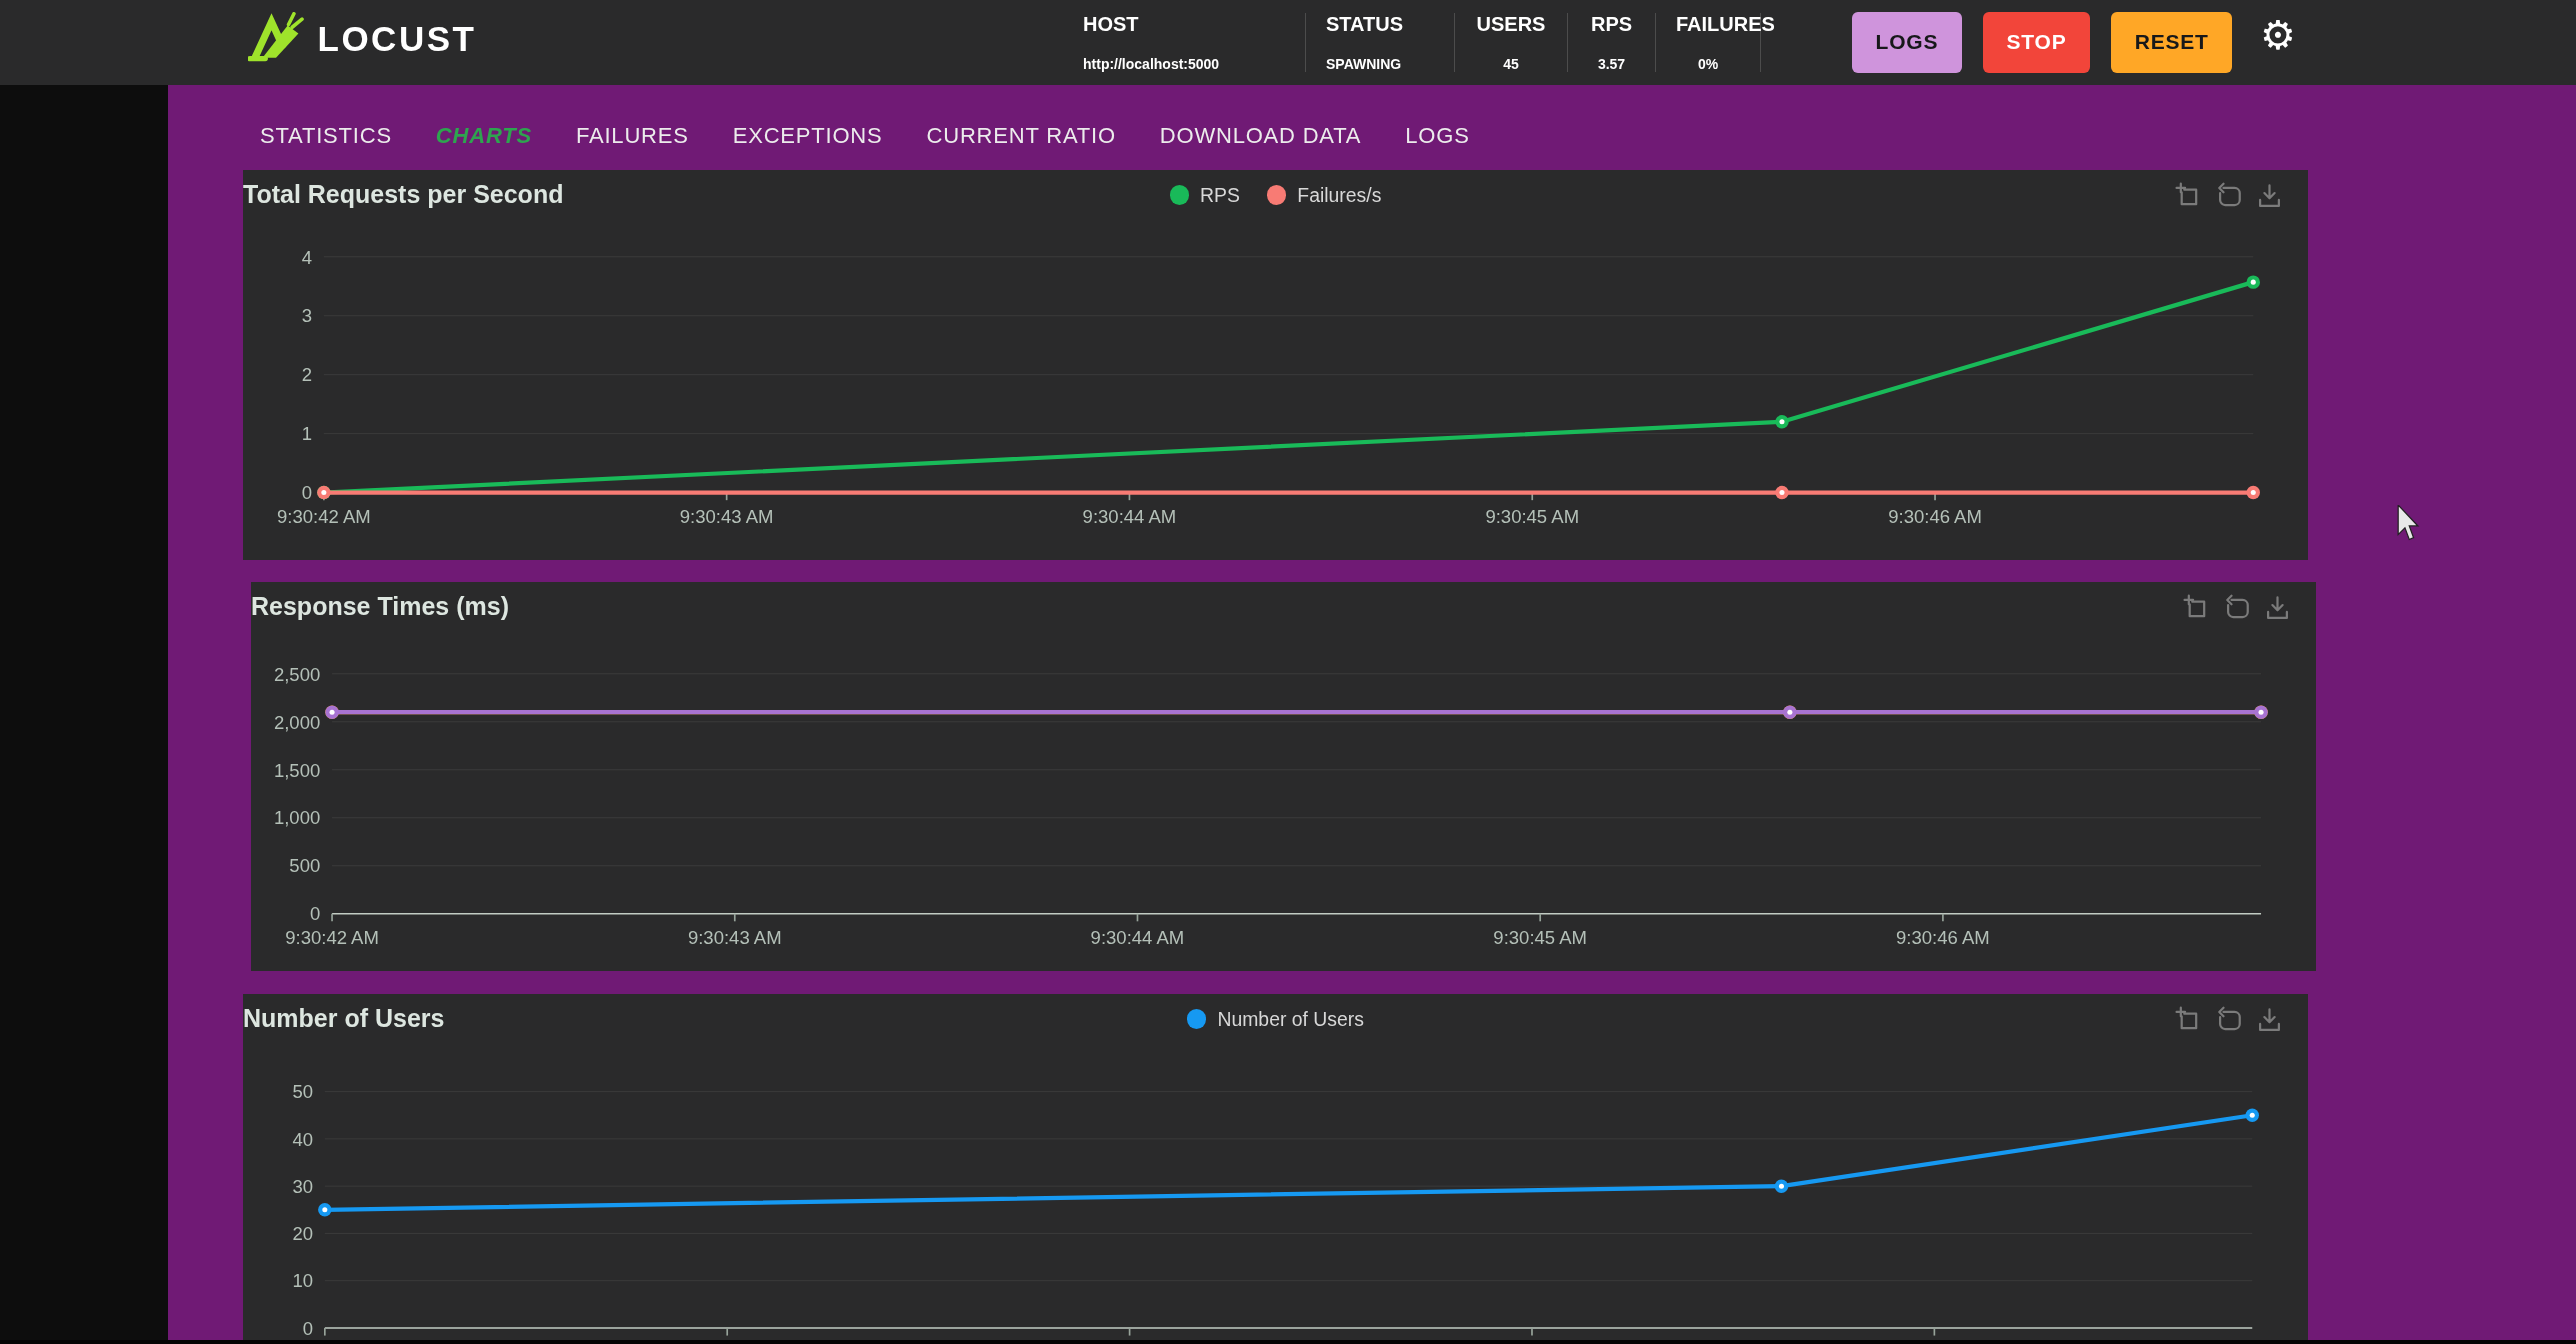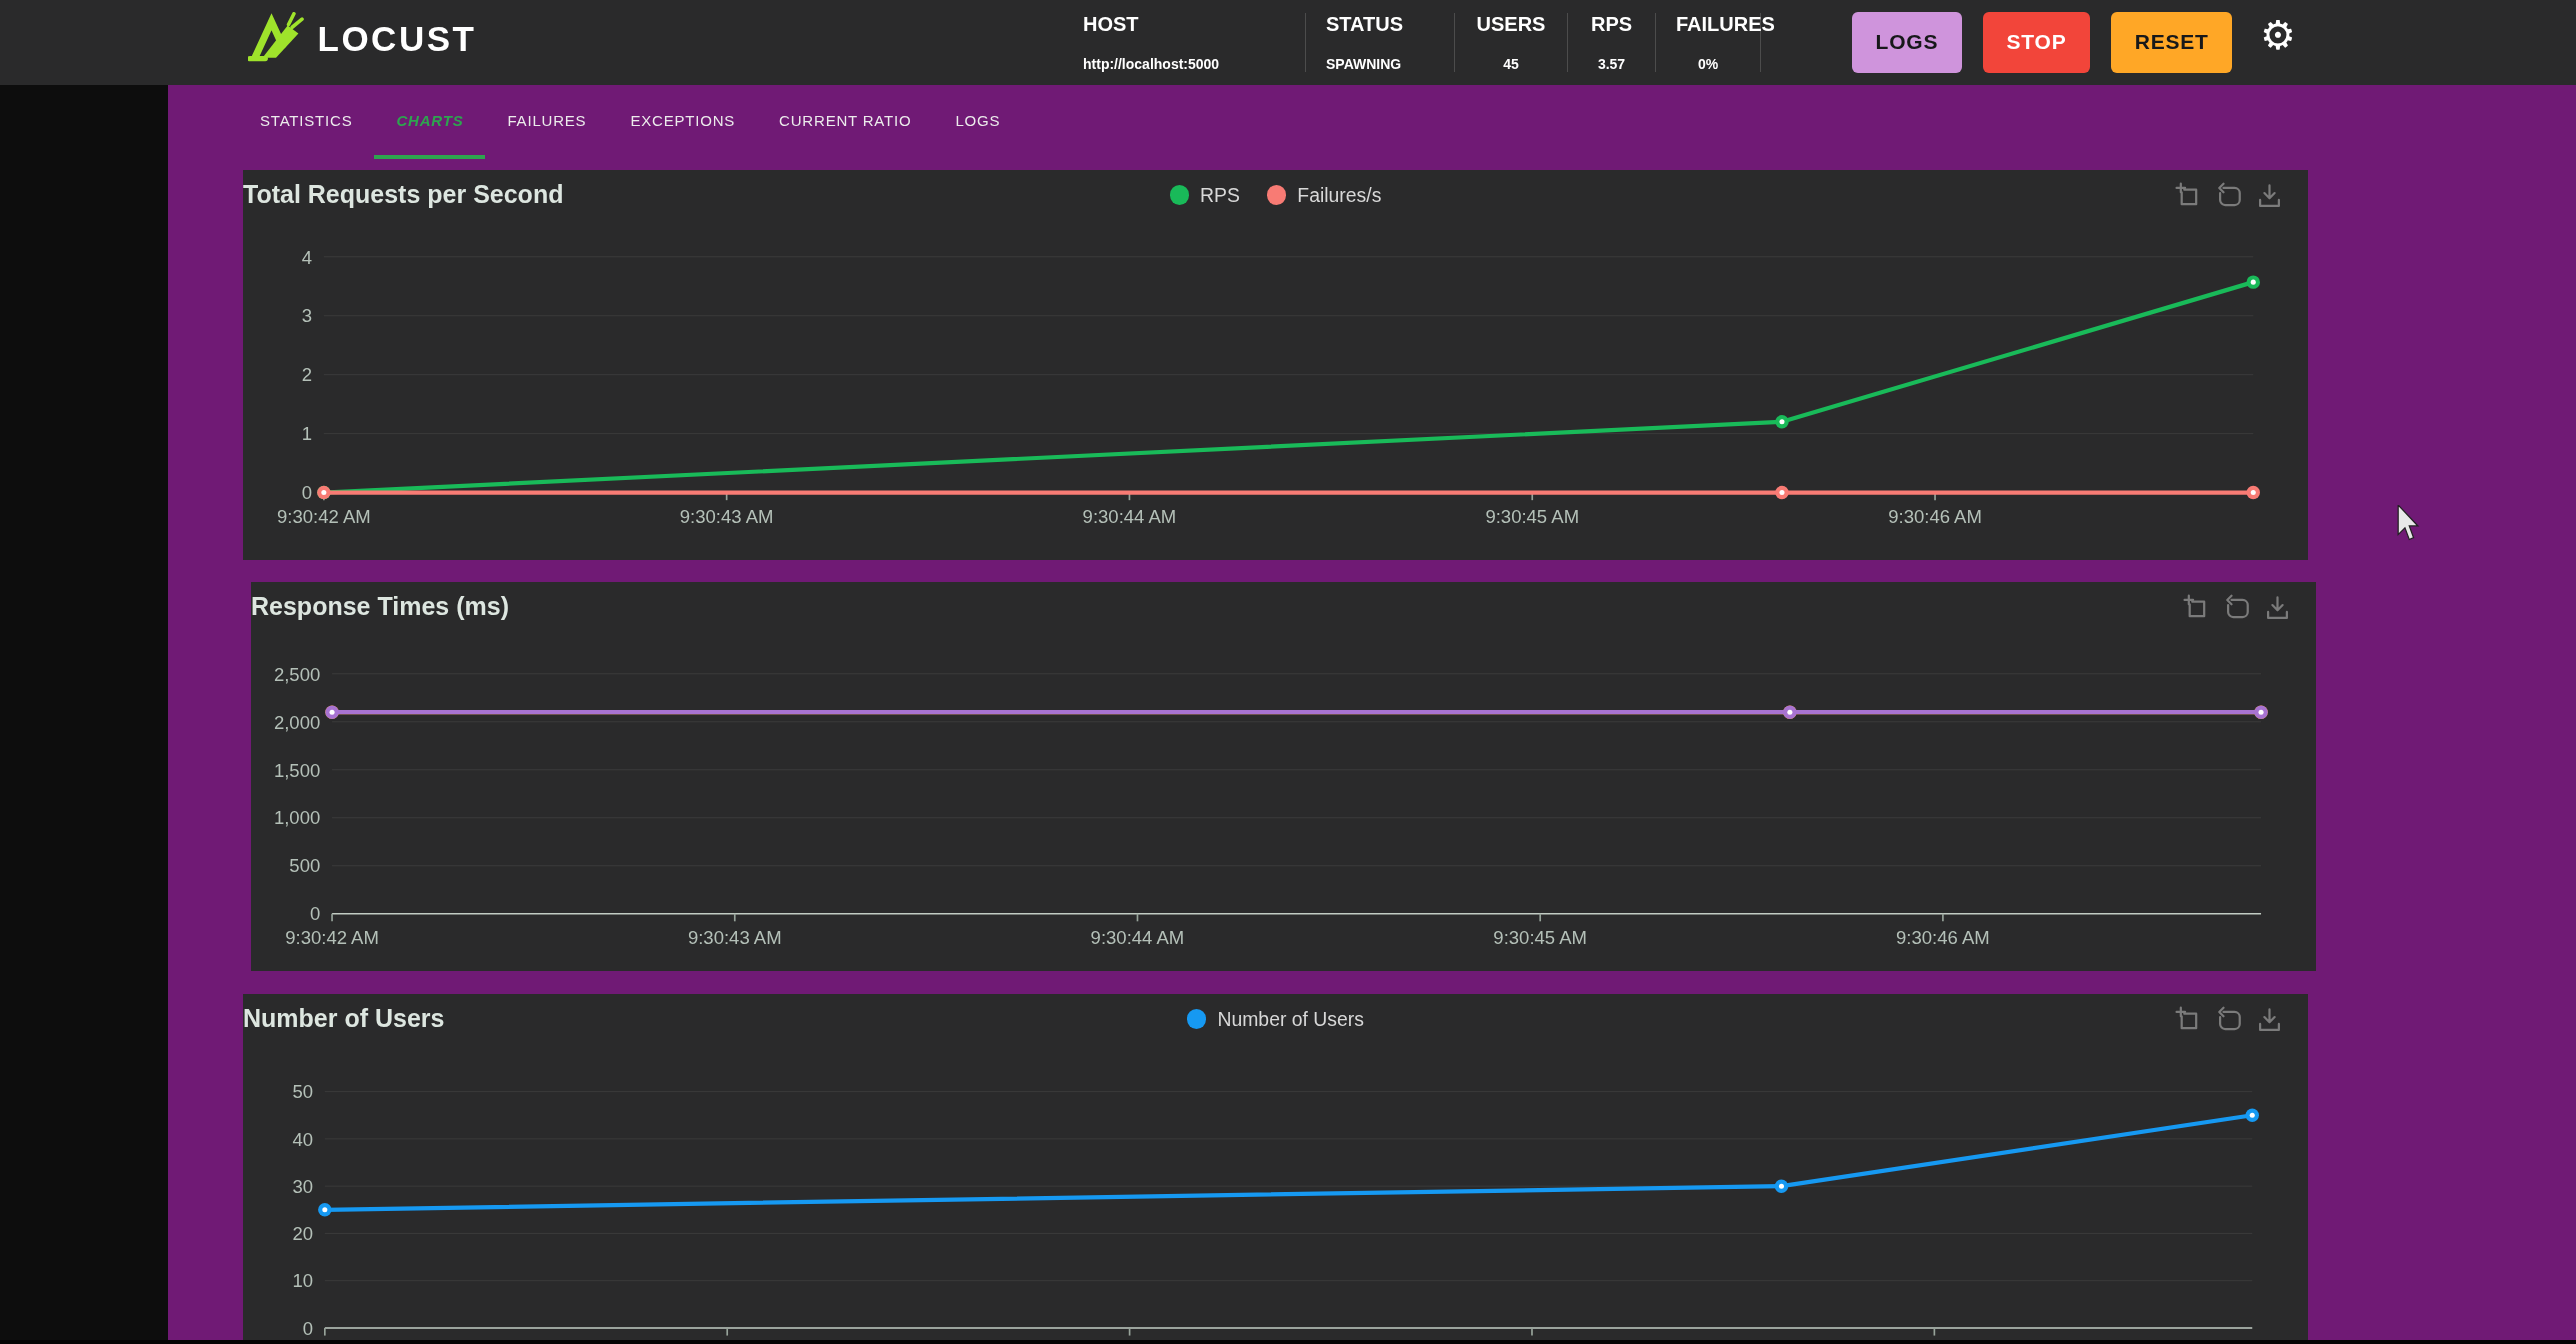--- a/index.html
+++ b/index.html
@@ -19,23 +19,23 @@
   .st-users{width:72px;text-align:center;}
   .st-rps{width:47px;text-align:center;}
   .st-fail{width:64px;text-align:center;}
   .actions{position:absolute;left:1852px;top:11.8px;display:flex;gap:21px;align-items:center;}
   .btn{height:61px;border:none;border-radius:5.9px;font-size:21px;font-weight:bold;letter-spacing:0.8px;
        padding:0 23.6px;font-family:"Liberation Sans",sans-serif;cursor:pointer;}
   .gear{position:absolute;left:2260px;top:15px;font-size:40px;color:#ffffff;line-height:1;cursor:pointer;}
   
   .left-strip{position:absolute;top:85px;left:0;width:168px;height:1259px;background:#0d0d0d;}
   .nav{position:absolute;top:85px;left:238px;height:74px;display:flex;}
-  .tab{padding:0 22px;display:flex;align-items:center;font-size:15px;letter-spacing:0.8px;
+  .tab{padding:0 22px;display:flex;align-items:center;font-size:22px;letter-spacing:0.8px;
        color:#ececec;font-weight:500;border-bottom:4.2px solid transparent;height:70px;cursor:pointer;
-       white-space:nowrap;}
+       white-space:nowrap;margin-top:16px;}
   .tab.active{font-weight:bold;font-style:italic;}
   
   .chart-panel{position:absolute;left:243px;width:2065px;background:#2a2a2b;overflow:hidden;}
   .chart-title{position:absolute;left:0;top:10px;font-size:25px;font-weight:bold;color:#dde6e0;}
   .legend{position:absolute;left:0;right:0;top:13.5px;display:flex;justify-content:center;gap:27px;}
   .legend-item{display:flex;align-items:center;gap:11px;color:#d8d8d8;font-size:19.4px;}
   .legend-dot{width:19.4px;height:19.4px;border-radius:50%;}
   .toolbox{position:absolute;right:23.6px;top:11.8px;display:flex;gap:11.8px;}
   .toolbox svg{width:29px;height:29px;stroke:#7b7b7b;fill:none;stroke-width:2.6;cursor:pointer;}
   svg.plot{position:absolute;left:0;top:0;}
@@ -93,20 +93,21 @@
   </div>
 
   <div class="left-strip"></div>
 
   <div class="nav">
     <div class="tab">STATISTICS</div>
     <div class="tab active" style="color: rgb(46, 164, 79); border-bottom-color: rgb(46, 164, 79);">CHARTS</div>
     <div class="tab">FAILURES</div>
     <div class="tab">EXCEPTIONS</div>
     <div class="tab">CURRENT RATIO</div>
+    <div class="tab">DOWNLOAD DATA</div>
     <div class="tab">LOGS</div>
   </div>
 
   <div class="chart-panel" id="panel0" style="top:170px;height:390px;">
       <div class="chart-title">Total Requests per Second</div>
       <div class="legend">
         <div class="legend-item">
           <span class="legend-dot" style="background: rgb(25, 186, 89);"></span>
           <span>RPS</span>
         </div>

